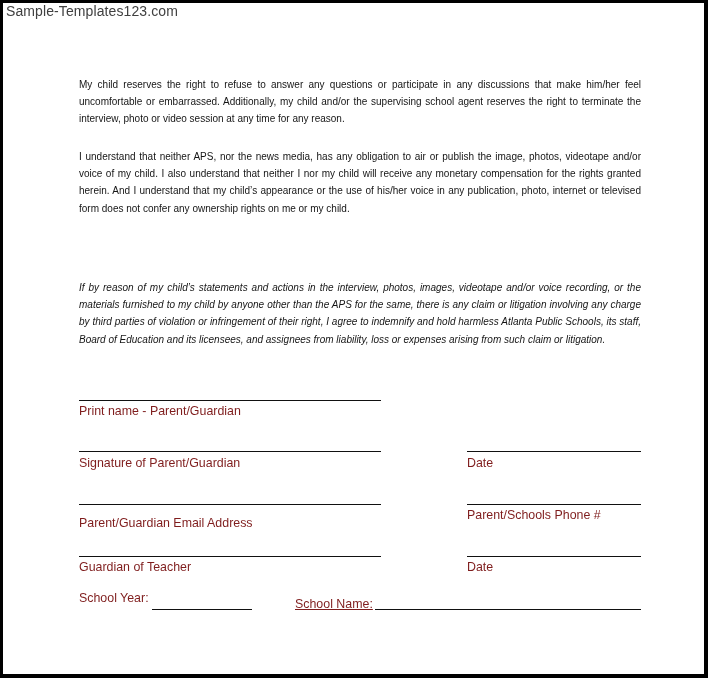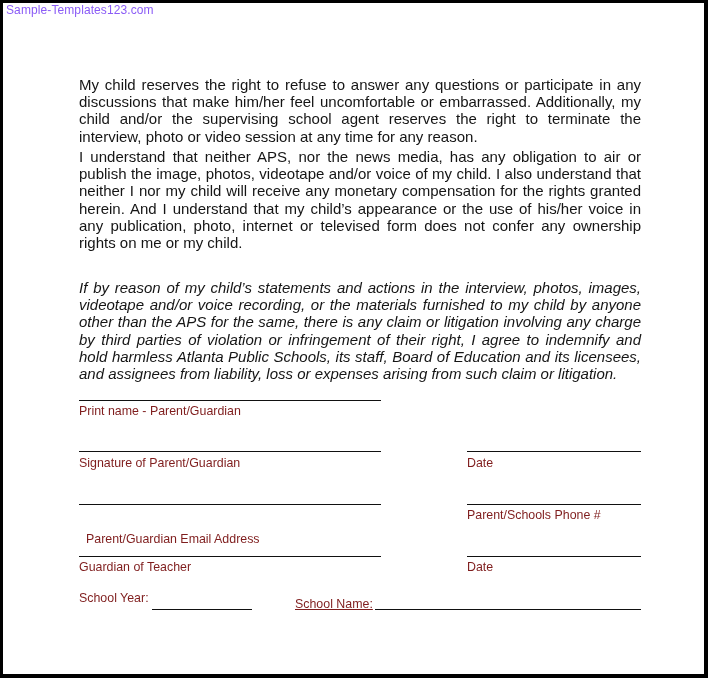--- a/index.html
+++ b/index.html
@@ -10,25 +10,25 @@
     color: #111111;
   }
   .frame {
     position: absolute; left: 0; top: 0; width: 708px; height: 678px;
     box-sizing: border-box;
     border-top: 3px solid #000; border-left: 3px solid #000;
     border-right: 4px solid #000; border-bottom: 4px solid #000;
   }
   .watermark {
     position: absolute; left: 6px; top: 3px;
-    font-size: 12px; color: #8b5cf6; letter-spacing: 0.1px;
+    font-size: 14px; color: #404040; letter-spacing: 0.1px;
   }
   .para {
     position: absolute; left: 79px; width: 562px;
-    font-size: 15px; line-height: 17.2px; text-align: justify;
+    font-size: 10px; line-height: 17.2px; text-align: justify;
     color: #151515;
   }
   .p1 { top: 76px; }
   .p2 { top: 148px; }
   .p3 { top: 279px; font-style: italic; }
   .line { position: absolute; height: 1px; background: #111; }
   .lbl { position: absolute; font-size: 12.4px; color: #7f1d1d; white-space: nowrap; }
 </style>
 </head>
 <body>
@@ -43,21 +43,21 @@
 
 <div class="line" style="left:79px; top:400px; width:302px;"></div>
 <div class="lbl" style="left:79px; top:404px;">Print name - Parent/Guardian</div>
 
 <div class="line" style="left:79px; top:451px; width:302px;"></div>
 <div class="lbl" style="left:79px; top:456px;text-align:center;">Signature of Parent/Guardian</div>
 <div class="line" style="left:467px; top:451px; width:174px;"></div>
 <div class="lbl" style="left:467px; top:456px;">Date</div>
 
 <div class="line" style="left:79px; top:504px; width:302px;"></div>
-<div class="lbl" style="left:79px; top:532px;margin-left:7px;">Parent/Guardian Email Address</div>
+<div class="lbl" style="left:79px; top:516px;">Parent/Guardian Email Address</div>
 <div class="line" style="left:467px; top:504px; width:174px;"></div>
 <div class="lbl" style="left:467px; top:508px;">Parent/Schools Phone #</div>
 
 <div class="line" style="left:79px; top:556px; width:302px;"></div>
 <div class="lbl" style="left:79px; top:560px;">Guardian of Teacher</div>
 <div class="line" style="left:467px; top:556px; width:174px;"></div>
 <div class="lbl" style="left:467px; top:560px;">Date</div>
 
 <div class="lbl" style="left:79px; top:591px;">School Year:</div>
 <div class="line" style="left:152px; top:609px; width:100px;"></div>

